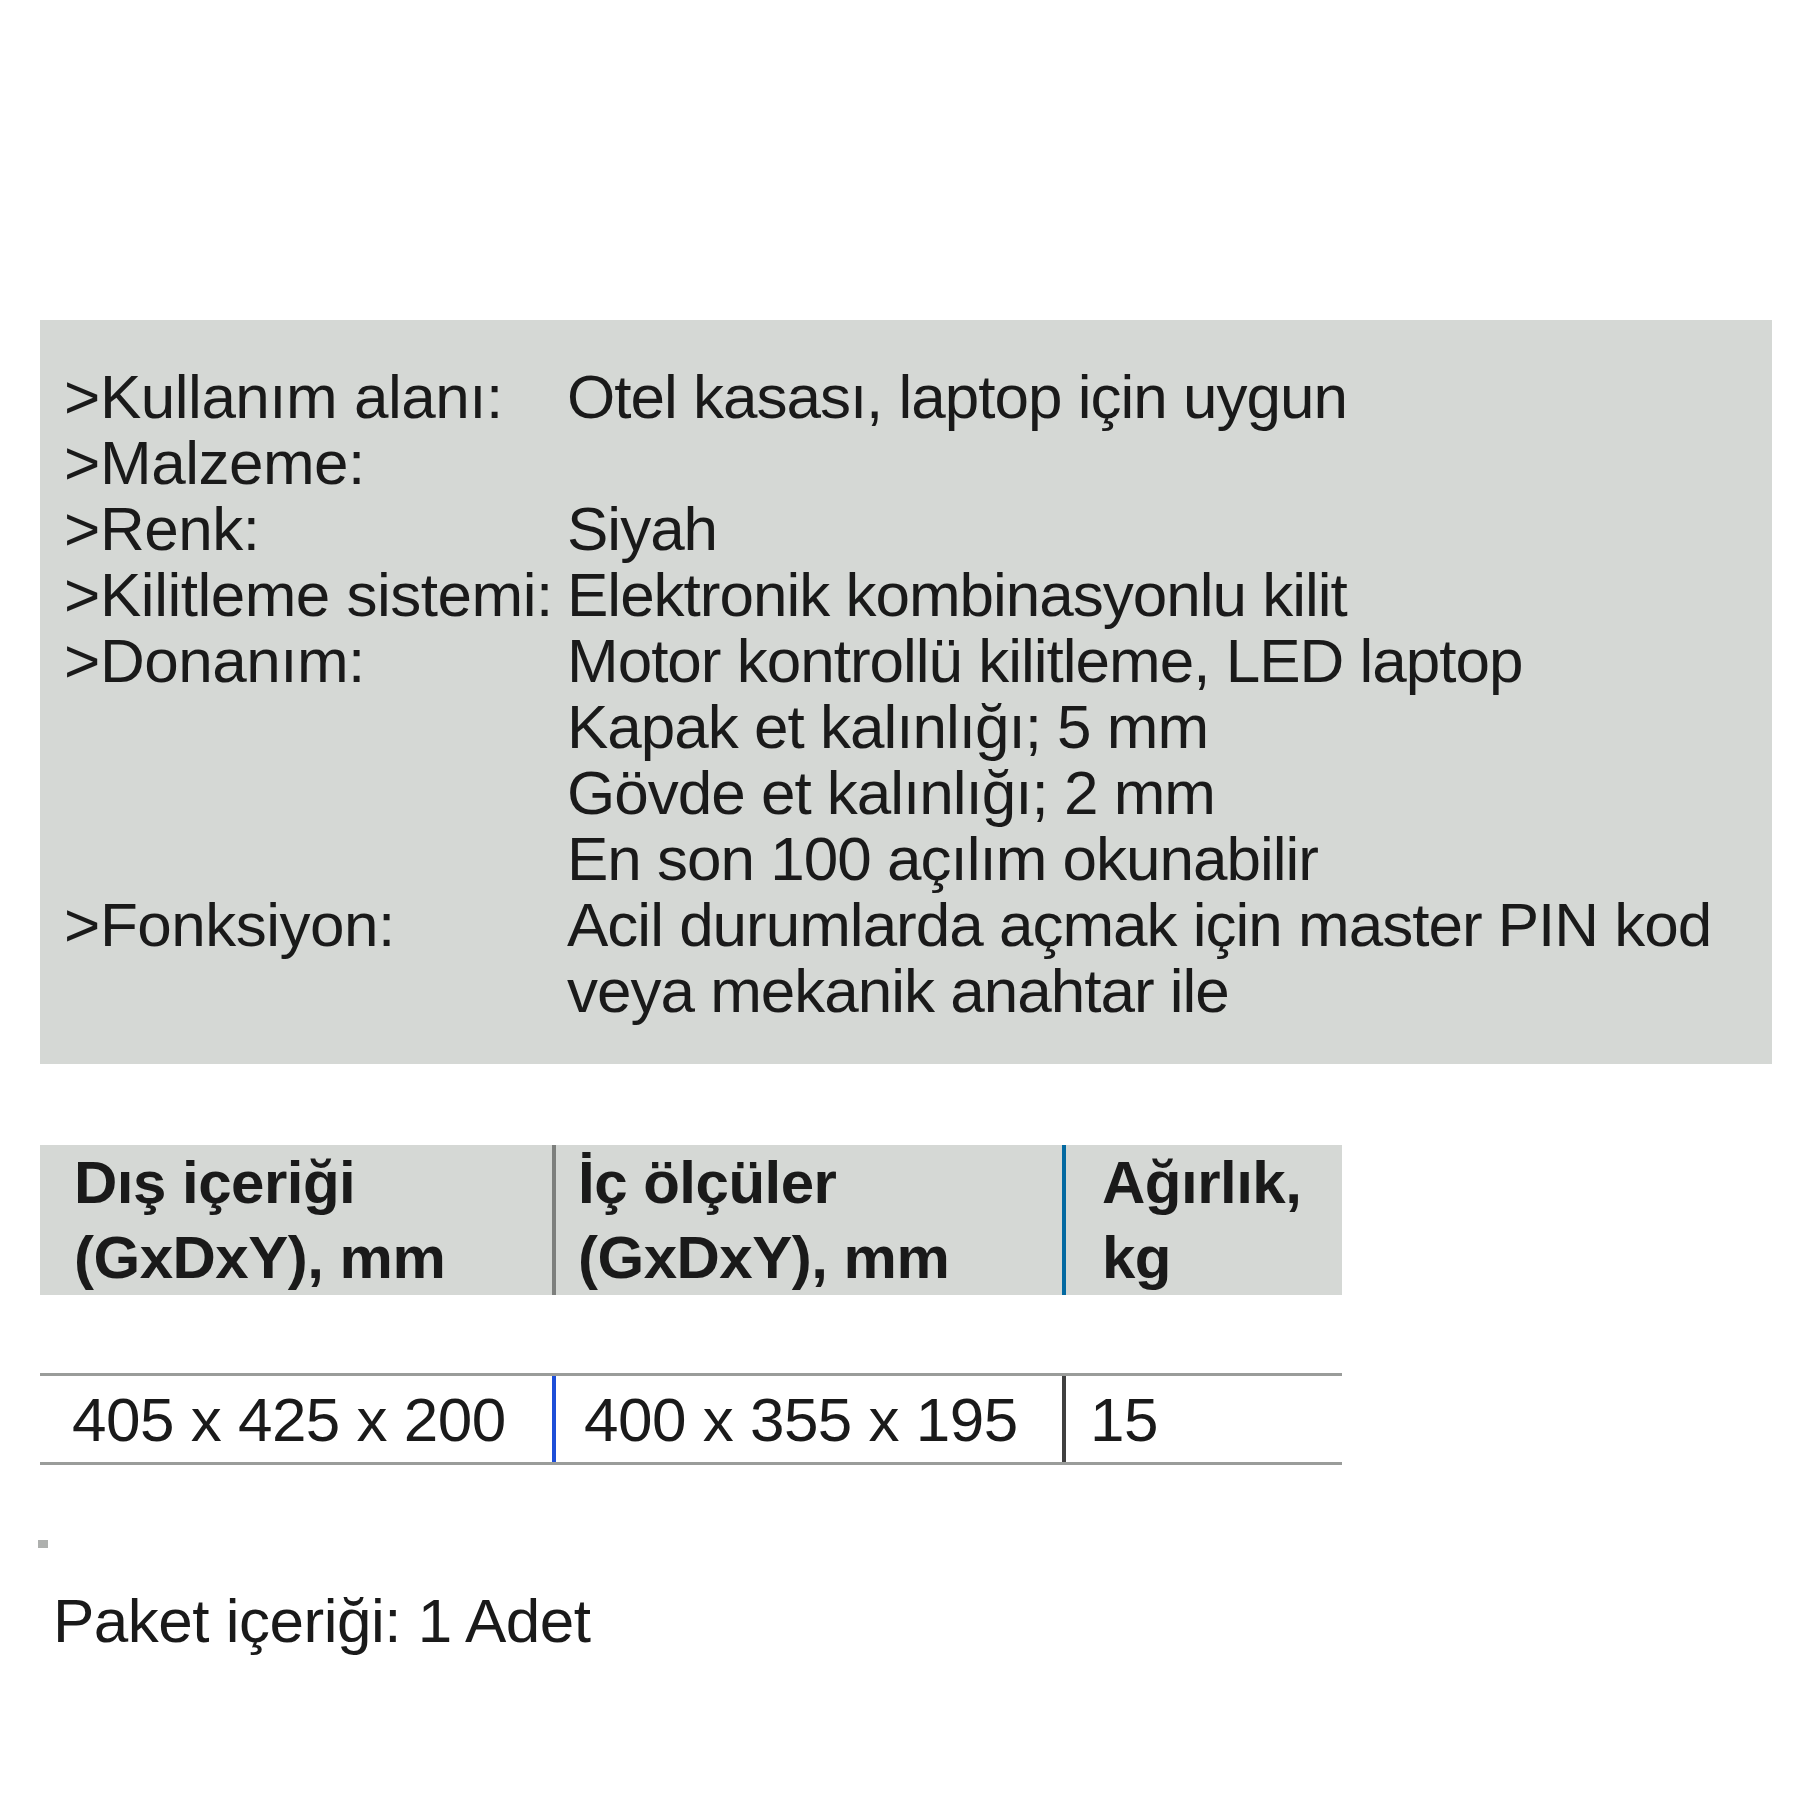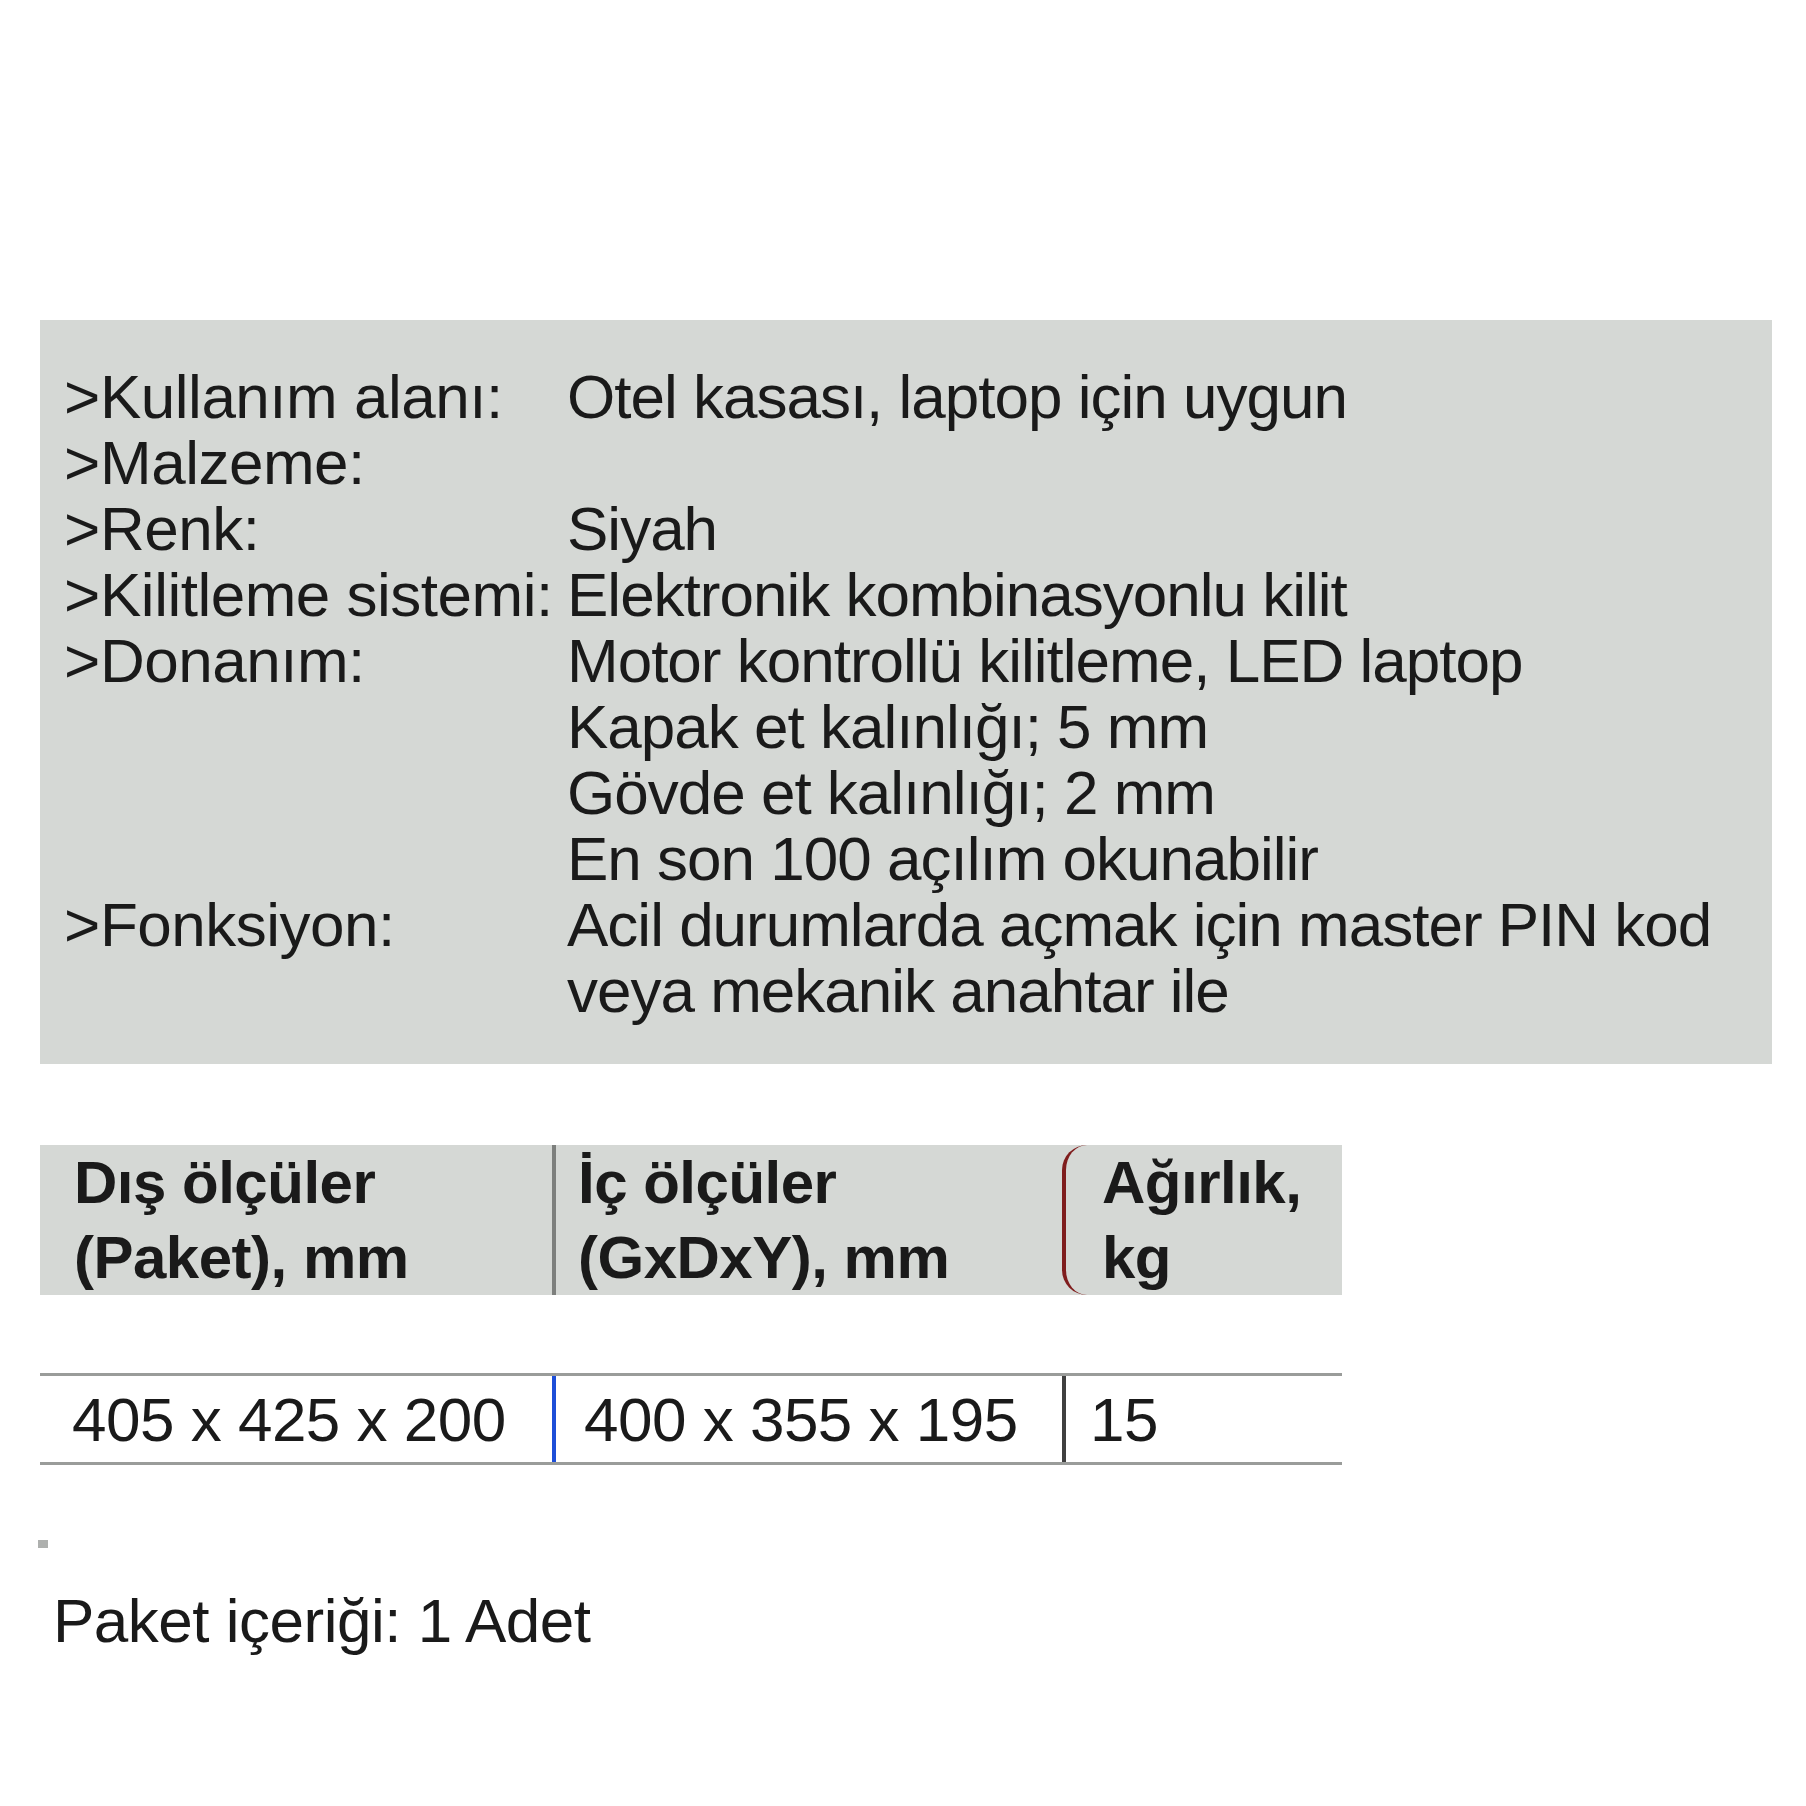--- a/index.html
+++ b/index.html
@@ -60,21 +60,21 @@
     font-size: 60px;
     font-weight: bold;
     line-height: 75px;
     box-sizing: border-box;
   }
   .tbl-header .th {
     box-sizing: border-box;
     padding: 0 6px 0 34px;
   }
   .tbl-header .th.c2 { border-left: 4px solid #7d7f7d; padding-left: 22px; }
-  .tbl-header .th.c3 { border-left: 4px solid #7f1d1d; padding-left: 36px; border-radius: 25px; }
+  .tbl-header .th.c3 { border-left: 4px solid #0369a1; padding-left: 36px; }
 
   
   .tbl-row {
     position: absolute;
     left: 40px;
     top: 1373px;
     width: 1302px;
     height: 86px;
     box-sizing: content-box;
     border-top: 3px solid #9a9c9a;
@@ -170,21 +170,21 @@
       <span class="label">Fonksiyon:</span>
       <div class="value">
         <div>Acil durumlarda açmak için master PIN kod</div>
         <div>veya mekanik anahtar ile</div>
       </div>
     </div>
 
   </section>
 
   <section class="tbl-header">
-    <div class="th c1">Dış ölçüler (Paket), mm</div>
+    <div class="th c1">Dış içeriği (GxDxY), mm</div>
     <div class="th c2">İç ölçüler (GxDxY), mm</div>
     <div class="th c3">Ağırlık, kg</div>
   </section>
 
   <section class="tbl-row">
     <div class="td c1">405 x 425 x 200</div>
     <div class="td c2">400 x 355 x 195</div>
     <div class="td c3">15</div>
   </section>
 

